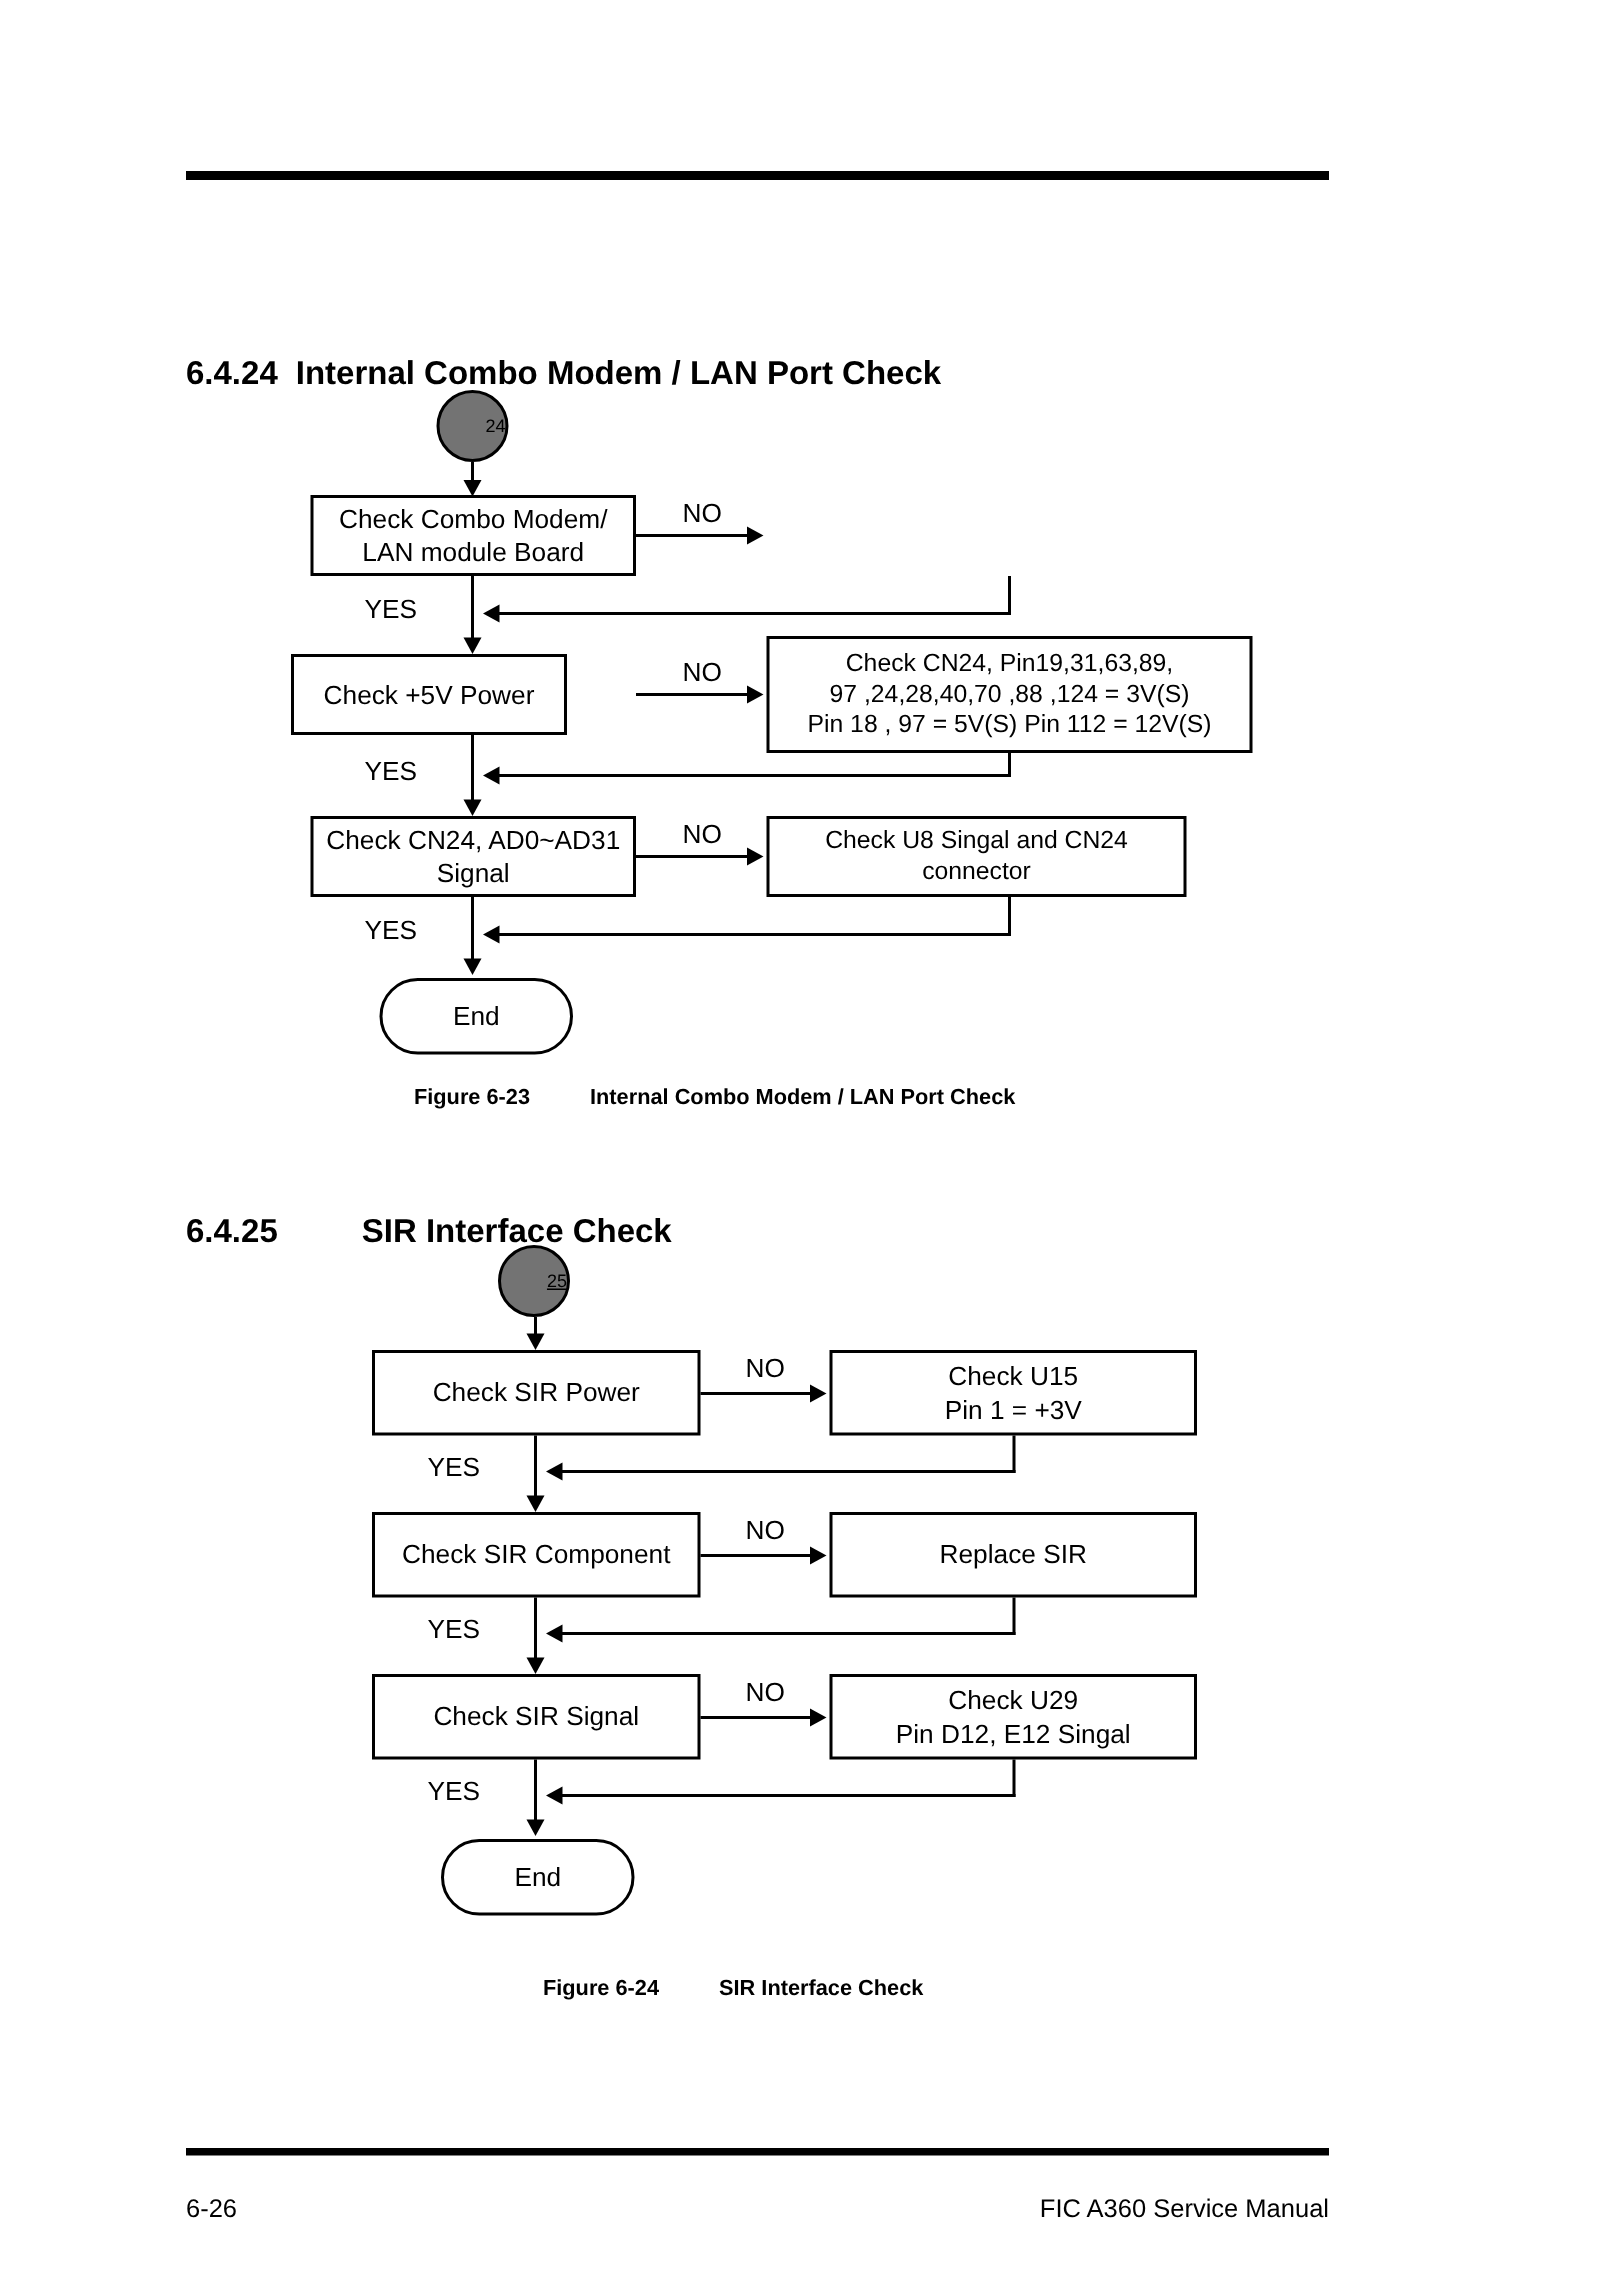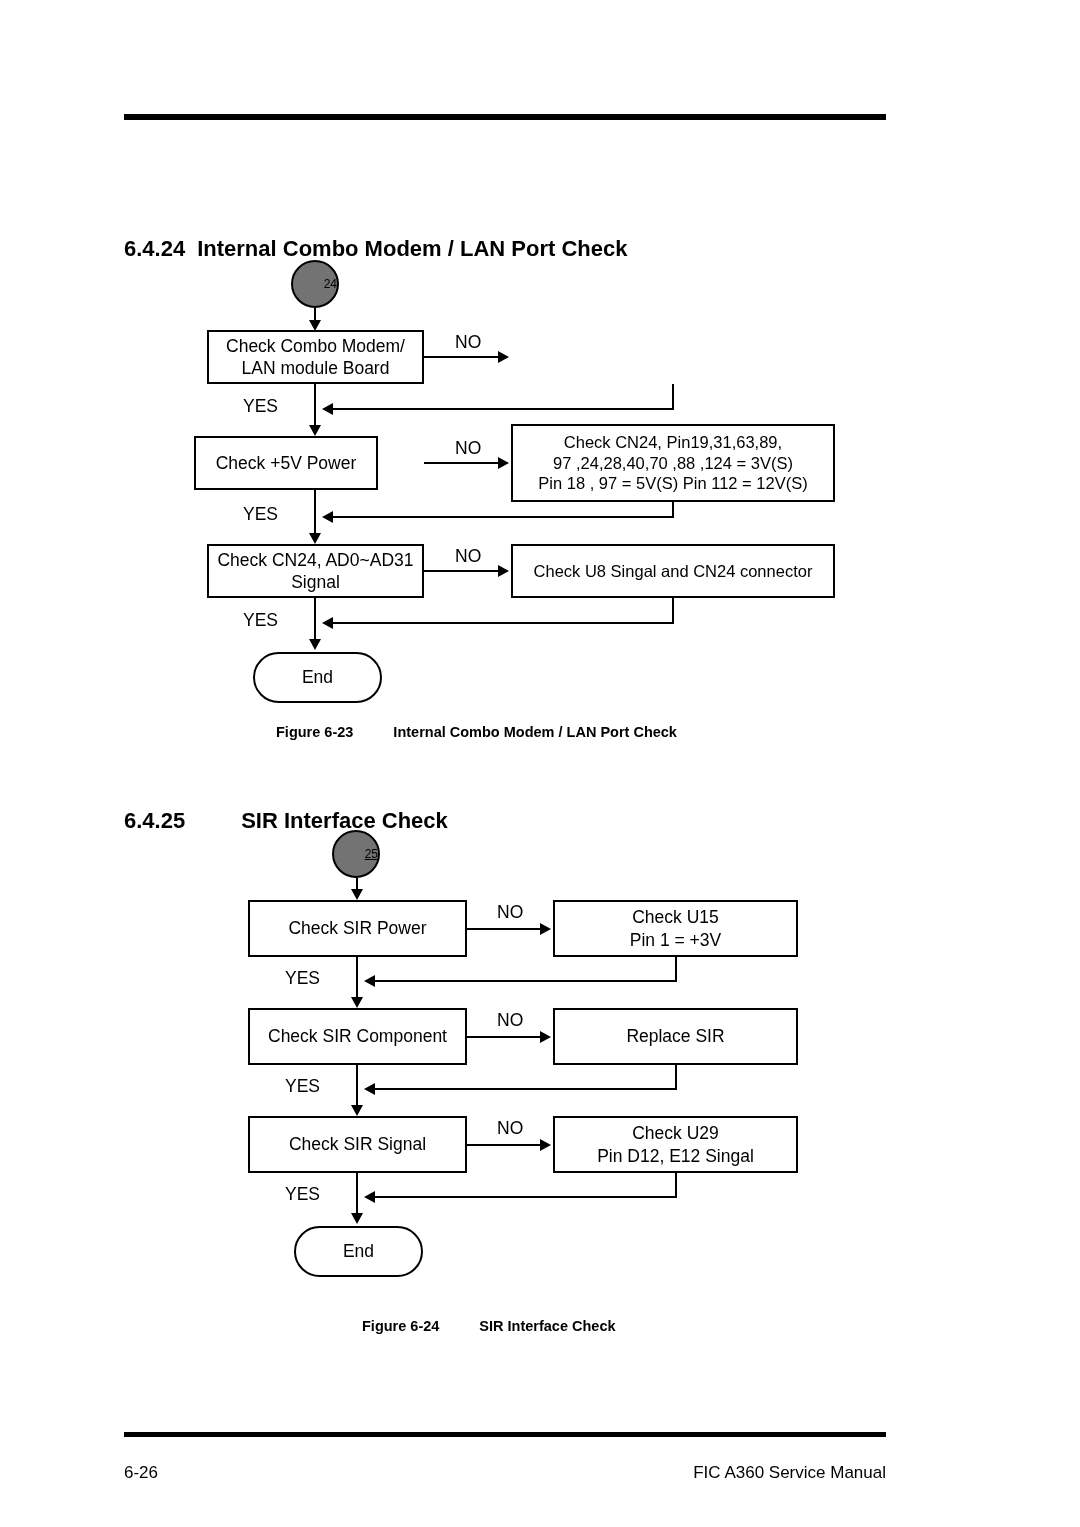--- a/index.html
+++ b/index.html
@@ -219,21 +219,21 @@
 
   <div class="node" style="left:207px; top:544px; width:217px; height:54px;">
     <div>
       <div>Check CN24, AD0~AD31</div>
       <div>Signal</div>
     </div>
   </div>
   <div class="ln-h" style="left:424px; top:570px; width:76px;"></div>
   <div class="arw arw-right" style="left:498px; top:565px;"></div>
   <div class="edge-label" style="left:455px; top:546px;">NO</div>
-  <div class="node tight" style="left:511px; top:544px; width:324px; height:54px;">
+  <div class="node tight" style="left:511px; top:544px; width:280px; height:54px;">
     <span>Check U8 Singal and CN24 connector</span>
   </div>
   <div class="ln-v" style="left:672px; top:598px; height:26px;"></div>
   <div class="ln-h" style="left:330px; top:622px; width:344px;"></div>
   <div class="arw arw-left" style="left:322px; top:617px;"></div>
   <div class="ln-v" style="left:314px; top:598px; height:46px;"></div>
   <div class="arw arw-down" style="left:309px; top:639px;"></div>
   <div class="edge-label" style="left:243px; top:610px;">YES</div>
 
   <div class="node-terminator" style="left:253px; top:652px; width:129px; height:51px;">

